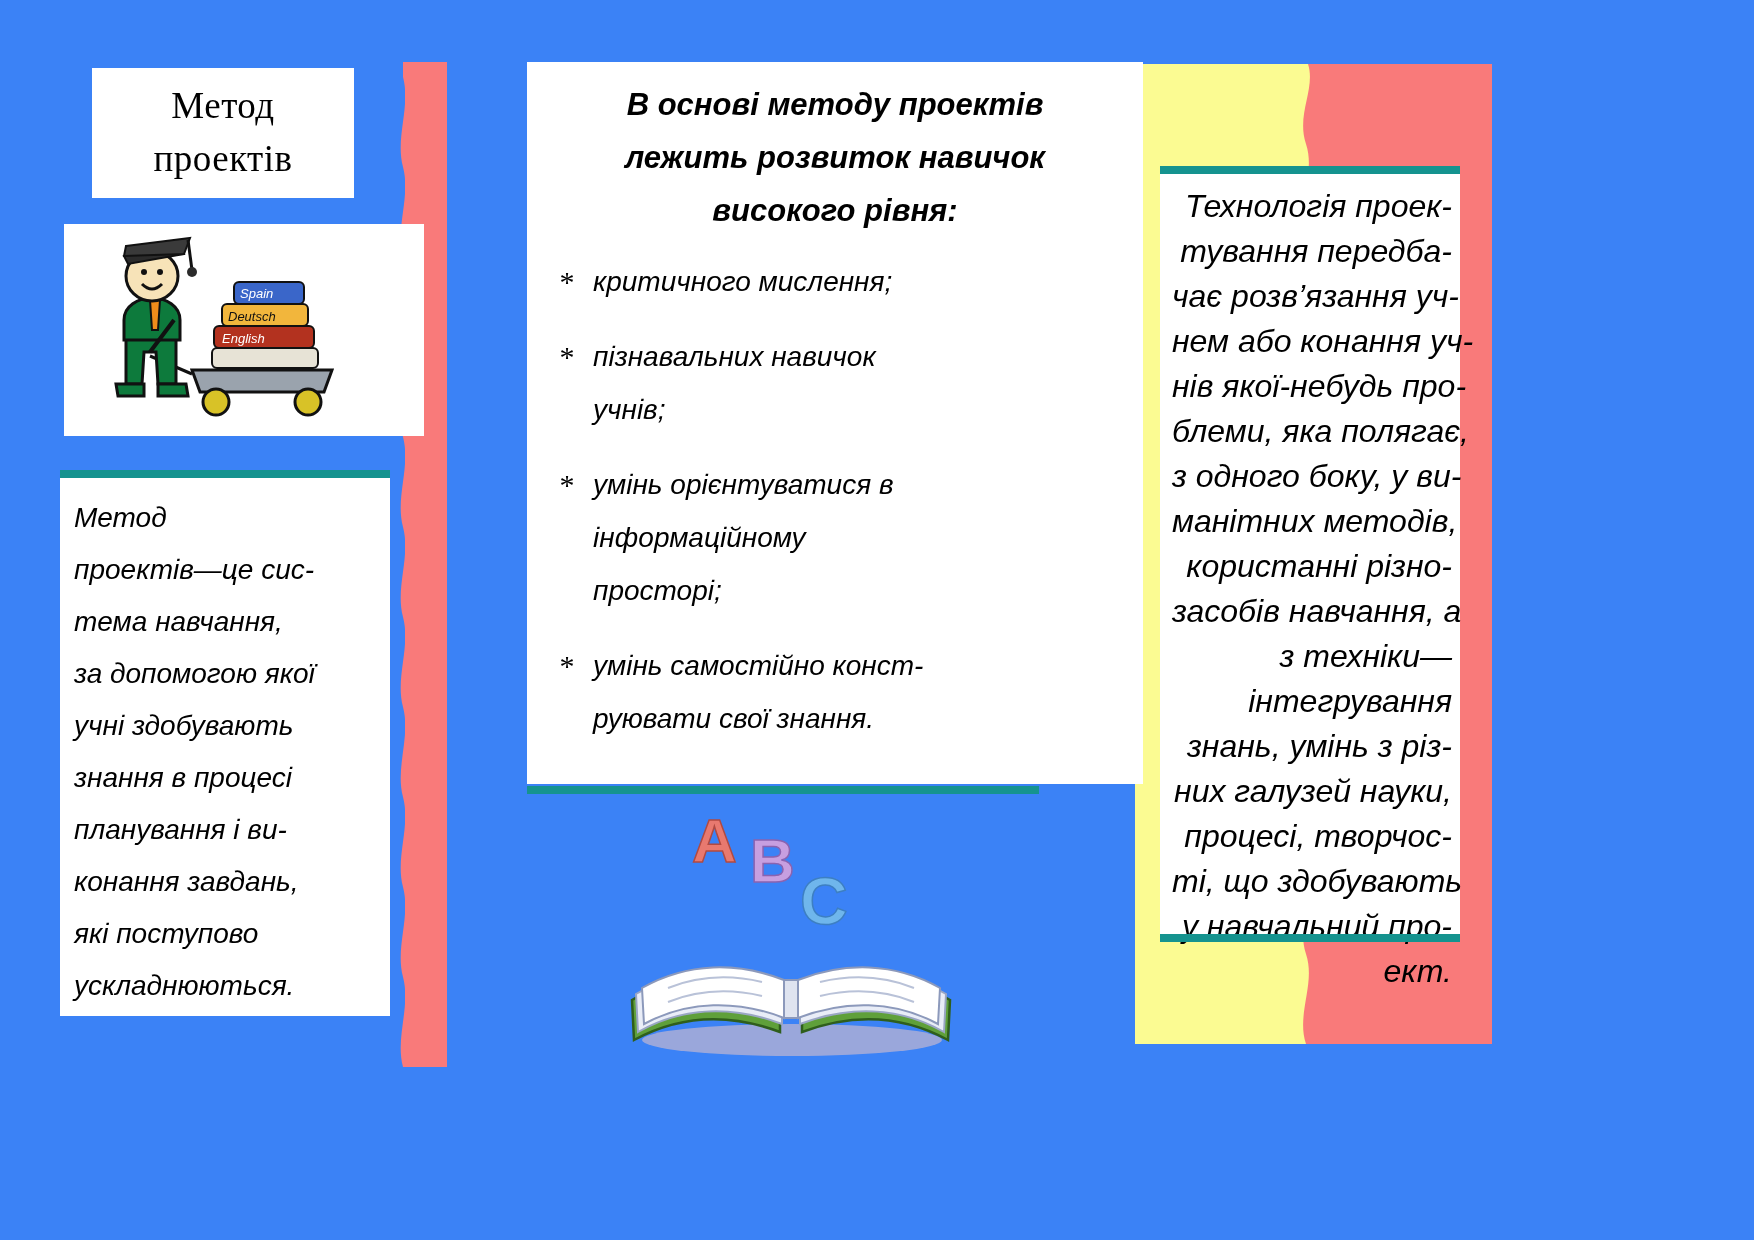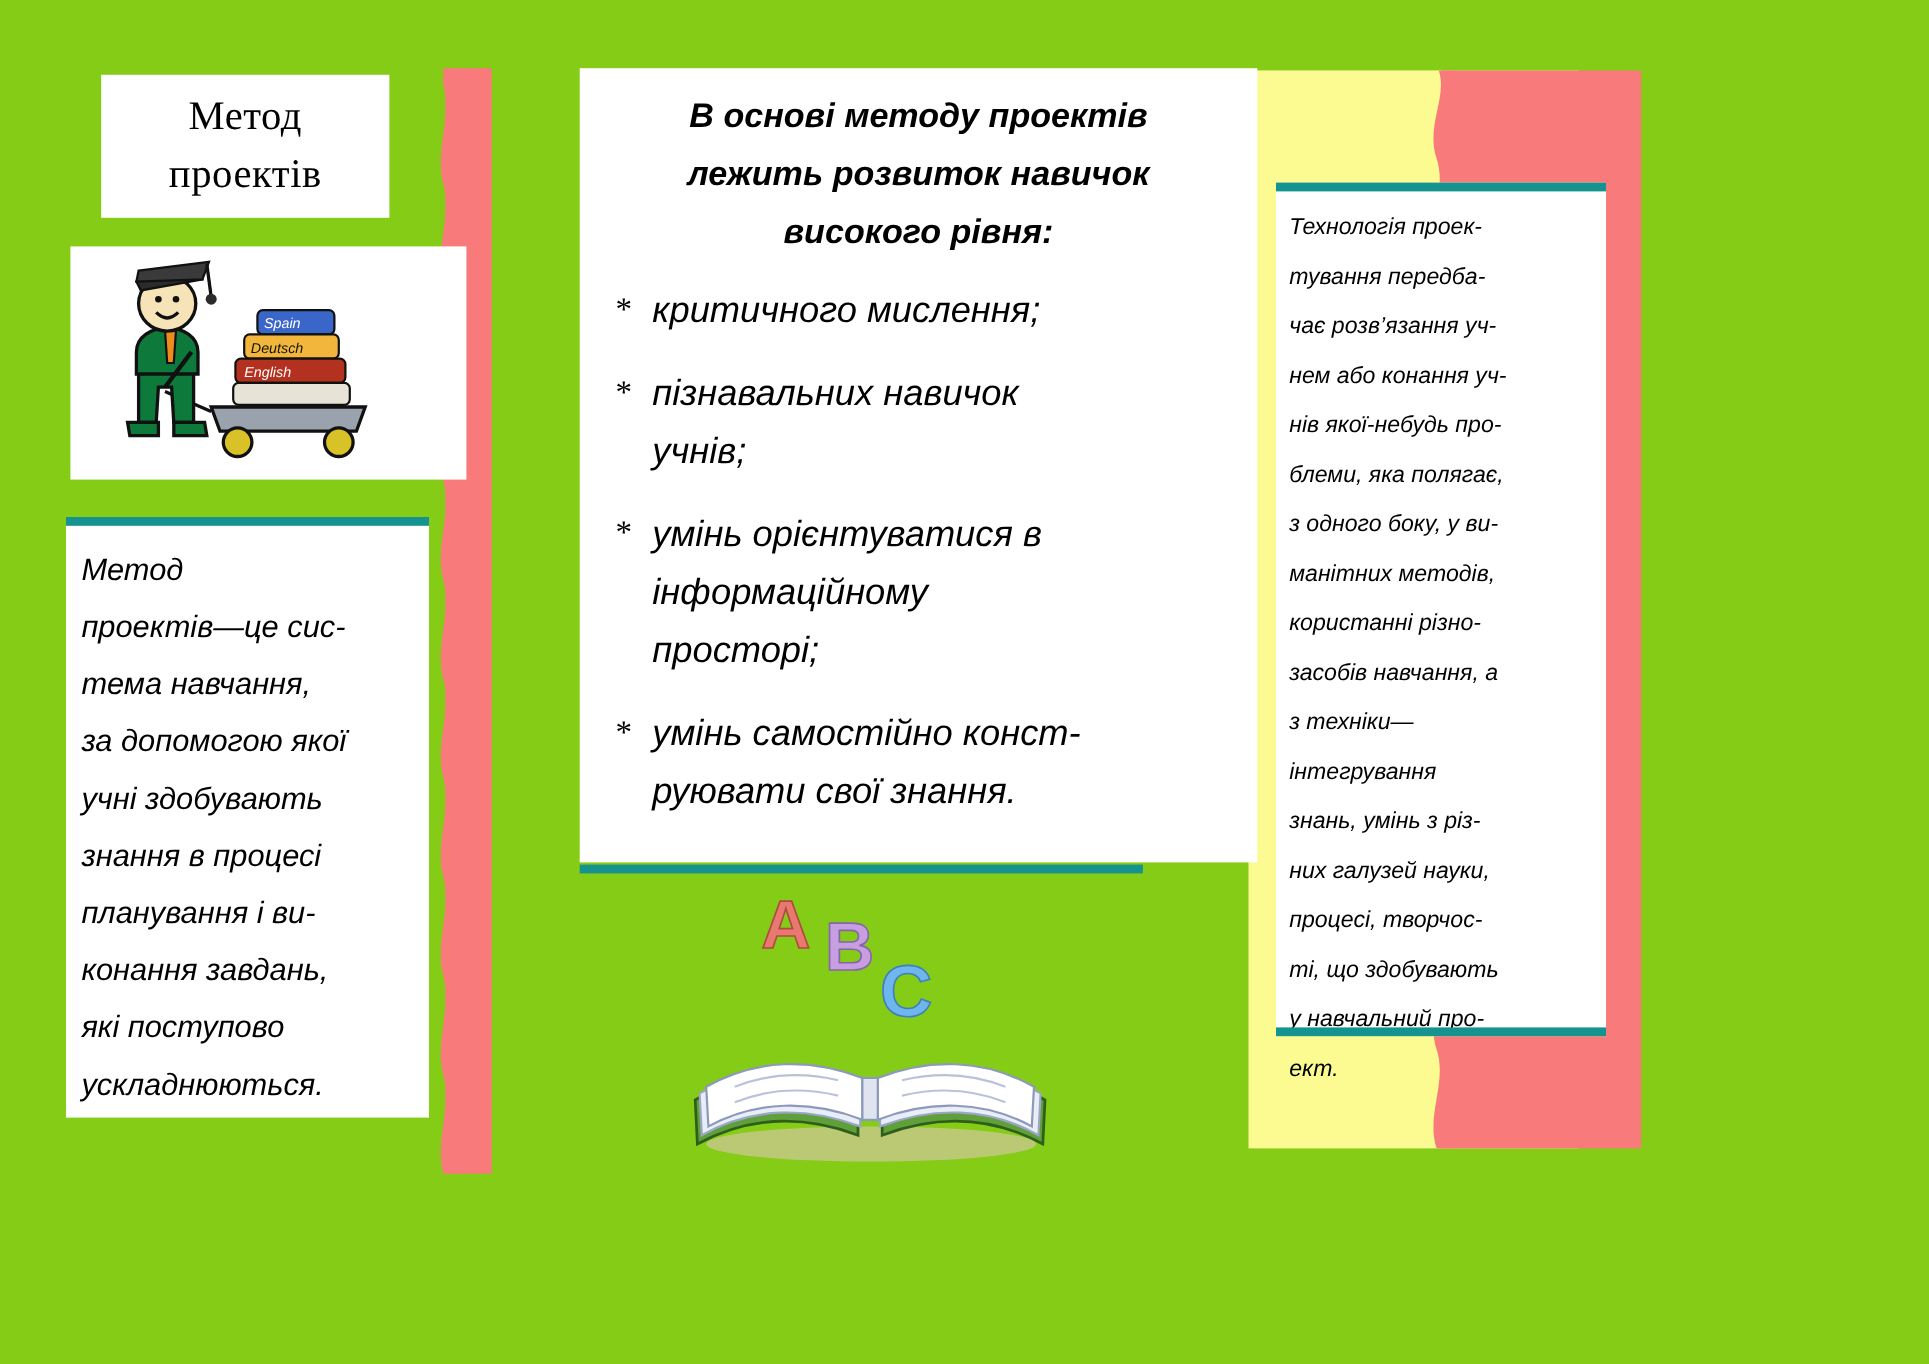--- a/index.html
+++ b/index.html
@@ -10,21 +10,21 @@
   body {
     width: 1754px;
     height: 1240px;
     font-family: "Liberation Sans", sans-serif;
     overflow: hidden;
   }
   #page {
     position: relative;
     width: 1754px;
     height: 1240px;
-    background: #84cc16;
+    background: #3b82f6;
     overflow: hidden;
   }
 
   
   .divider-strip {
     position: absolute;
     top: 62px;
     width: 42px;
     height: 1005px;
     background: #f97a7a;
@@ -158,21 +158,21 @@
     flex: 0 0 52px;
     font-family: "Liberation Serif", serif;
     font-size: 30px;
     line-height: 53px;
     text-align: center;
     color: #000000;
   }
   #center-card li .bul-text {
     font-family: "Liberation Sans", sans-serif;
     font-style: italic;
-    font-size: 33px;
+    font-size: 28px;
     line-height: 53px;
     color: #000000;
   }
   #center-card li .bul-text div { white-space: nowrap; }
 
   #center-rule {
     position: absolute;
     left: 527px;
     top: 786px;
     width: 512px;
@@ -204,24 +204,25 @@
   #right-text-card .rule-bottom {
     height: 8px;
     background: #15938f;
     position: absolute;
     left: 0; right: 0; bottom: 0;
   }
   #right-text-card .body { padding: 0 8px 0 12px; }
   .right-line {
     font-family: "Liberation Sans", sans-serif;
     font-style: italic;
-    font-size: 21px;
+    font-size: 32px;
     line-height: 45px;
     color: #000000;
     white-space: nowrap;
+    text-align: right;
   }
 </style>
 </head>
 <body>
 
 <div id="page">
 
   <svg class="divider-wave" style="left:393px" viewBox="0 0 24 1005" preserveAspectRatio="none">
     <path d="M24,0 L24,1005 L10,1005
              C 2,975 18,945 10,915

